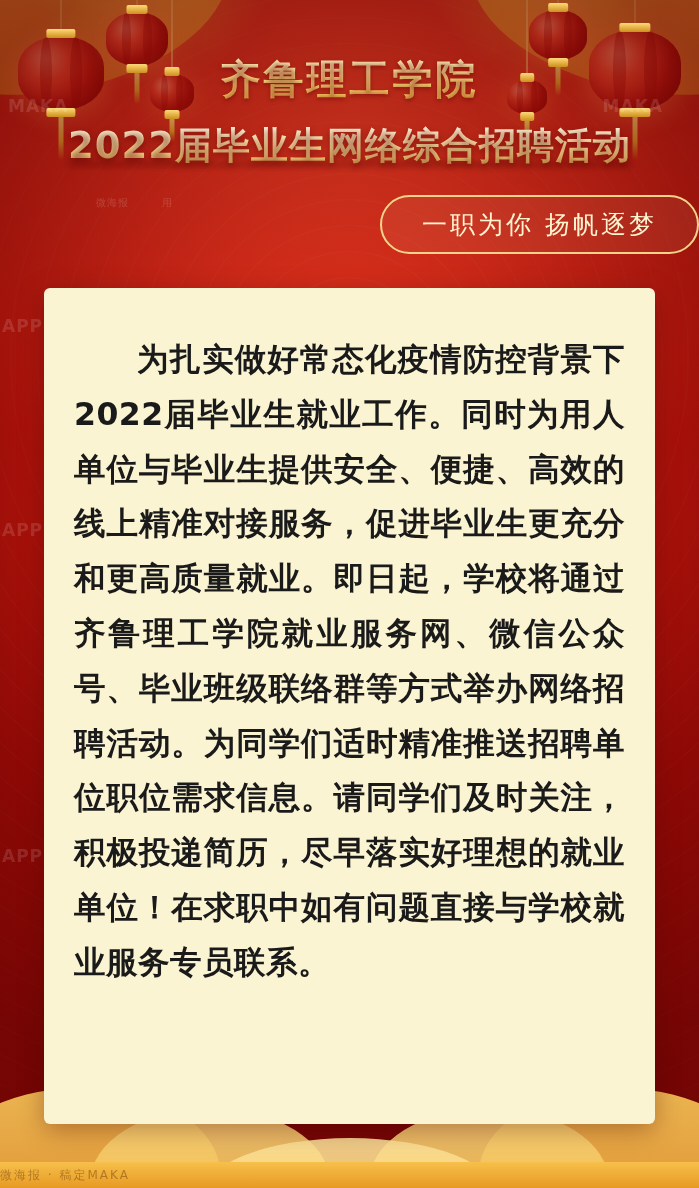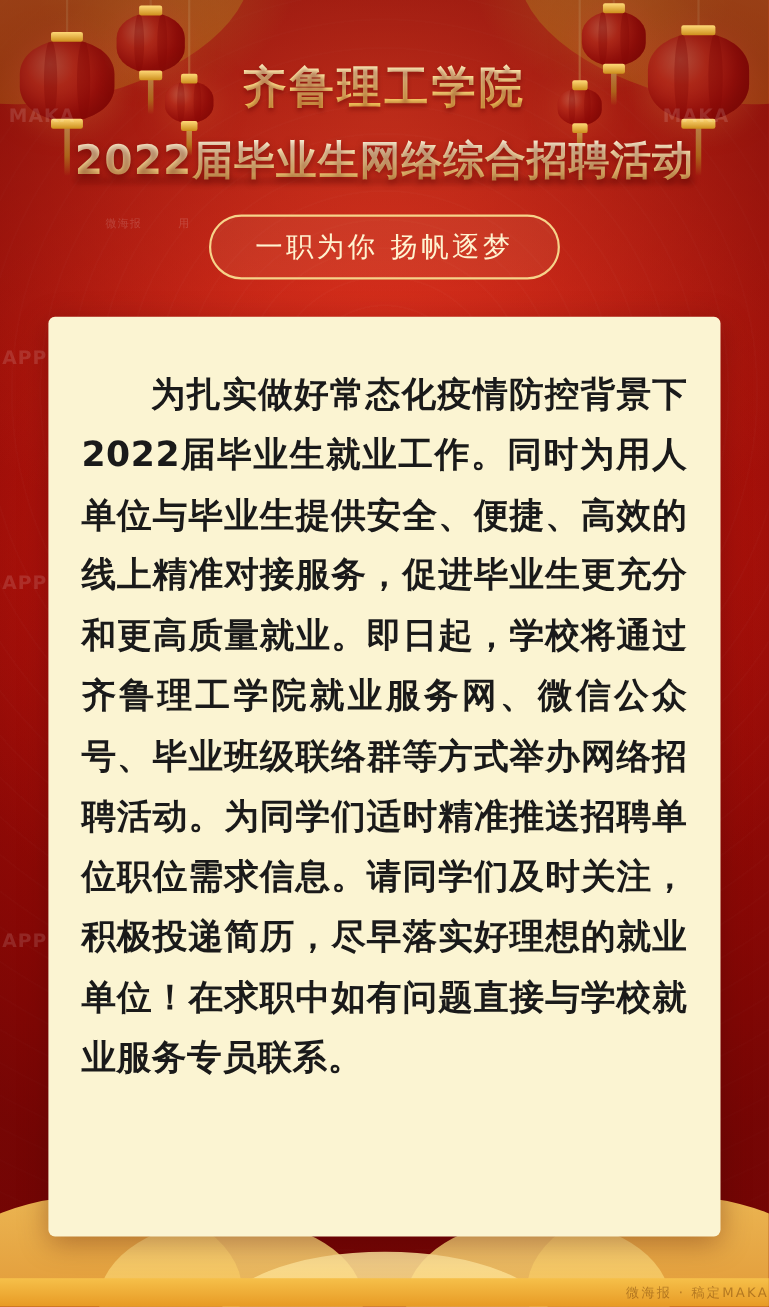--- a/index.html
+++ b/index.html
@@ -162,21 +162,21 @@
     -webkit-background-clip: text;
     background-clip: text;
     -webkit-text-fill-color: transparent;
     text-shadow: 0 3px 6px rgba(80,0,0,.5);
     font-family: "DejaVu Sans", "Liberation Sans", sans-serif;
     text-decoration: underline;
   }
   .slogan-wrap {
     margin-top: 24px;
     display: flex;
-    justify-content: center;
+    justify-content: flex-end;
   }
   .slogan {
     border: 2px solid #f6d38a;
     border-radius: 38px;
     padding: 11px 40px;
     font-size: 25px;
     letter-spacing: 3px;
     color: #fff3d0;
     background: rgba(255, 235, 180, 0.07);
     font-family: "DejaVu Sans", "Liberation Sans", sans-serif;
@@ -243,21 +243,21 @@
     letter-spacing: 1px;
     pointer-events: none;
     z-index: 7;
     font-family: "DejaVu Sans", "Liberation Sans", sans-serif;
   }
   .wm.big { font-size: 17px; color: rgba(255,255,255,0.13); font-weight: bold; }
   .wm-footer {
     position: absolute;
     bottom: 4px;
     left: 0; right: 0;
-    text-align: right;
+    text-align: left;
     font-size: 12px;
     color: rgba(90, 40, 0, .40);
     z-index: 9;
     letter-spacing: 2px;
     font-family: "DejaVu Sans", "Liberation Sans", sans-serif;
   }
 </style>
 </head>
 <body>
 

